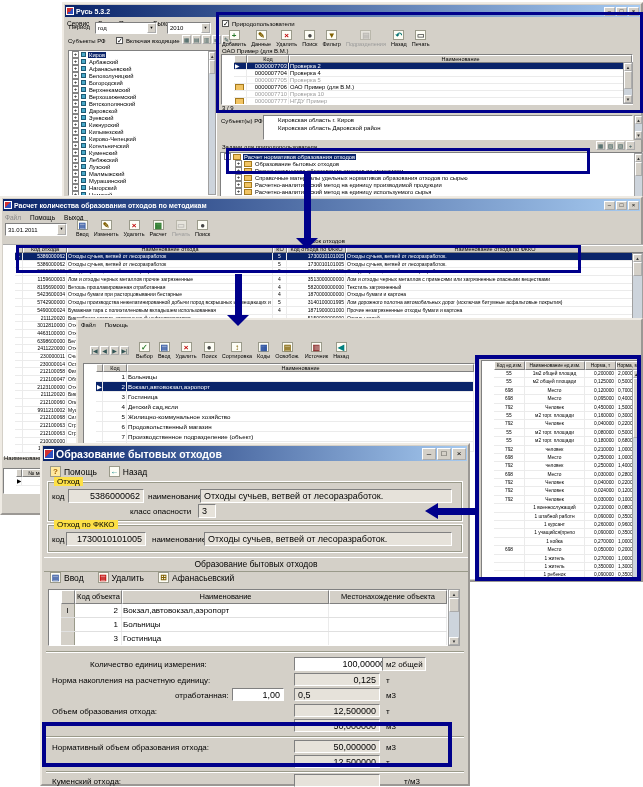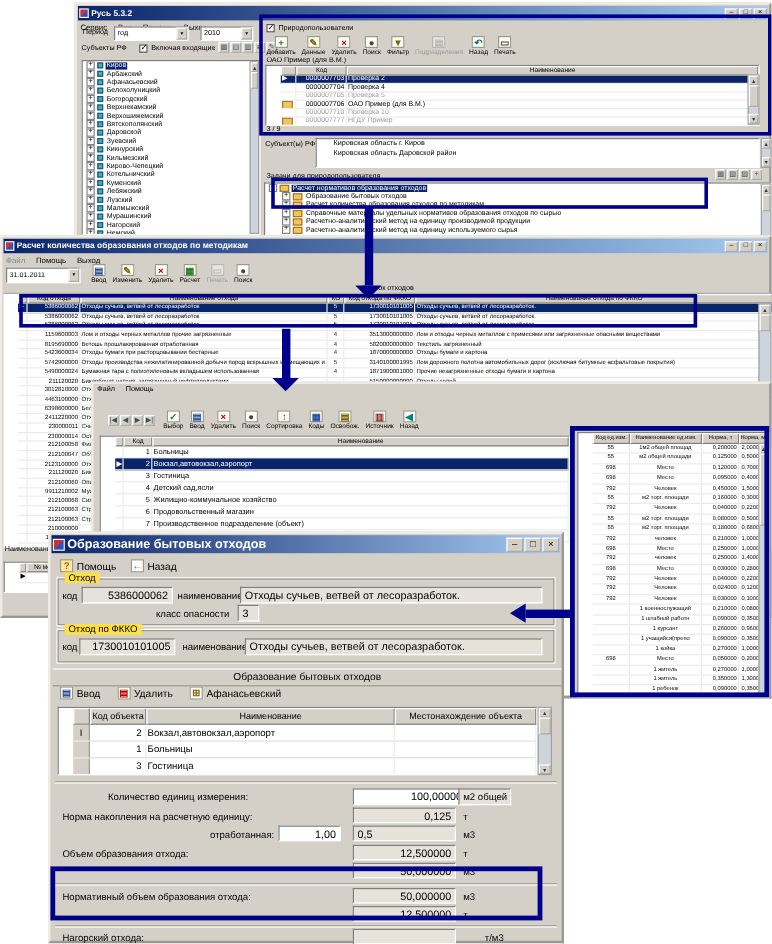--- a/index.html
+++ b/index.html
@@ -1031,21 +1031,21 @@
   <div class="sep" style="left:4px;top:291px;width:418px;"></div>
 
   <span class="dlabel" style="left:10px;top:298px;">Нормативный объем образования отхода:</span>
   <div class="fld right" style="left:252px;top:295px;width:86px;height:13px;">50,000000</div>
   <span class="dlabel" style="left:344px;top:298px;">м3</span>
   <div class="fld right" style="left:252px;top:310px;width:86px;height:13px;">12,500000</div>
   <span class="dlabel" style="left:344px;top:313px;">т</span>
 
   <div class="sep" style="left:4px;top:326px;width:418px;"></div>
 
-  <span class="dlabel" style="left:10px;top:332px;">Нагорский отхода:</span>
+  <span class="dlabel" style="left:10px;top:332px;">Куменский отхода:</span>
   <div class="fld right" style="left:252px;top:329px;width:86px;height:13px;"></div>
   <span class="dlabel" style="left:362px;top:332px;">т/м3</span>
 </div>
 
 <div class="ann" style="left:216px;top:12px;width:427px;height:101px;"></div>
 <div class="ann" style="left:226px;top:148px;width:364px;height:26px;"></div>
 <div class="ann-line" style="left:304px;top:173px;width:7px;height:65px;"></div>
 <div class="ahead-down" style="left:296px;top:238px;"></div>
 <div class="ann" style="left:16px;top:245px;width:565px;height:28px;"></div>
 <div class="ann-line" style="left:235px;top:274px;width:7px;height:41px;"></div>

